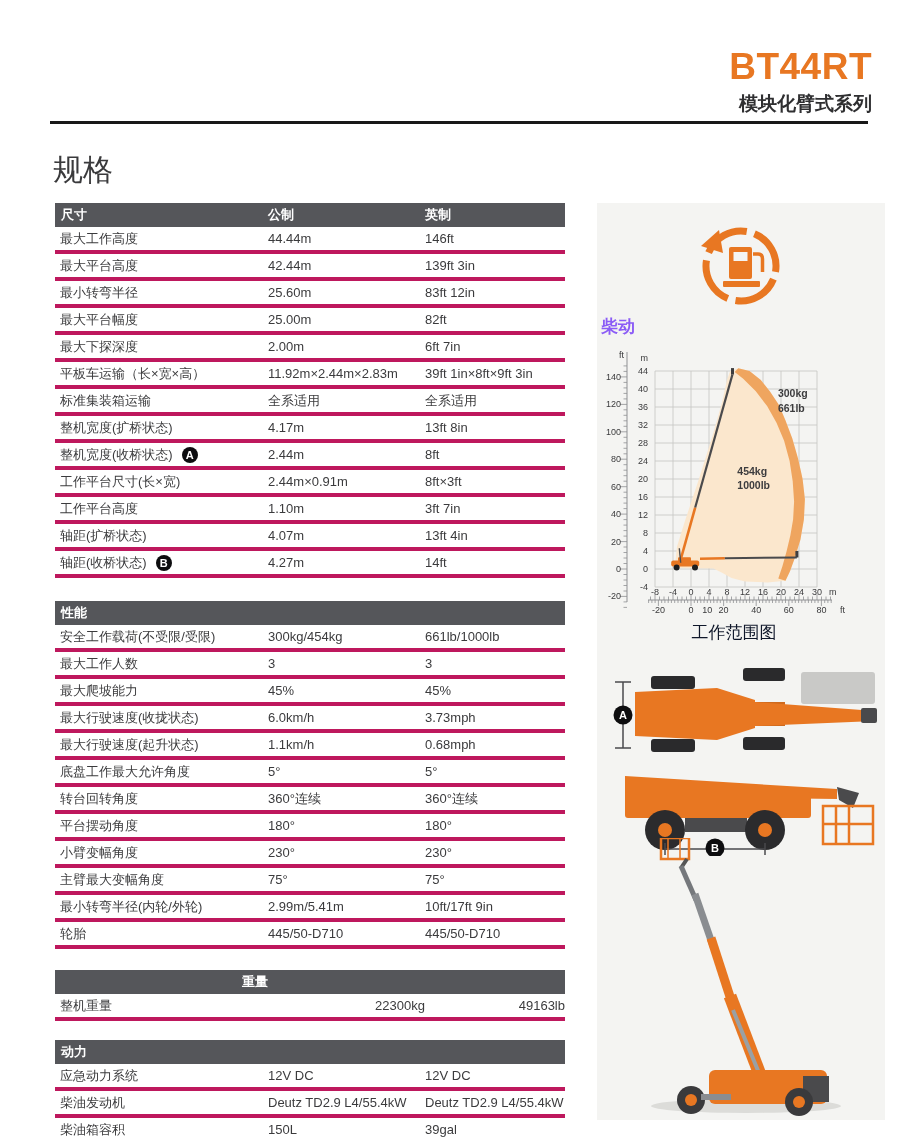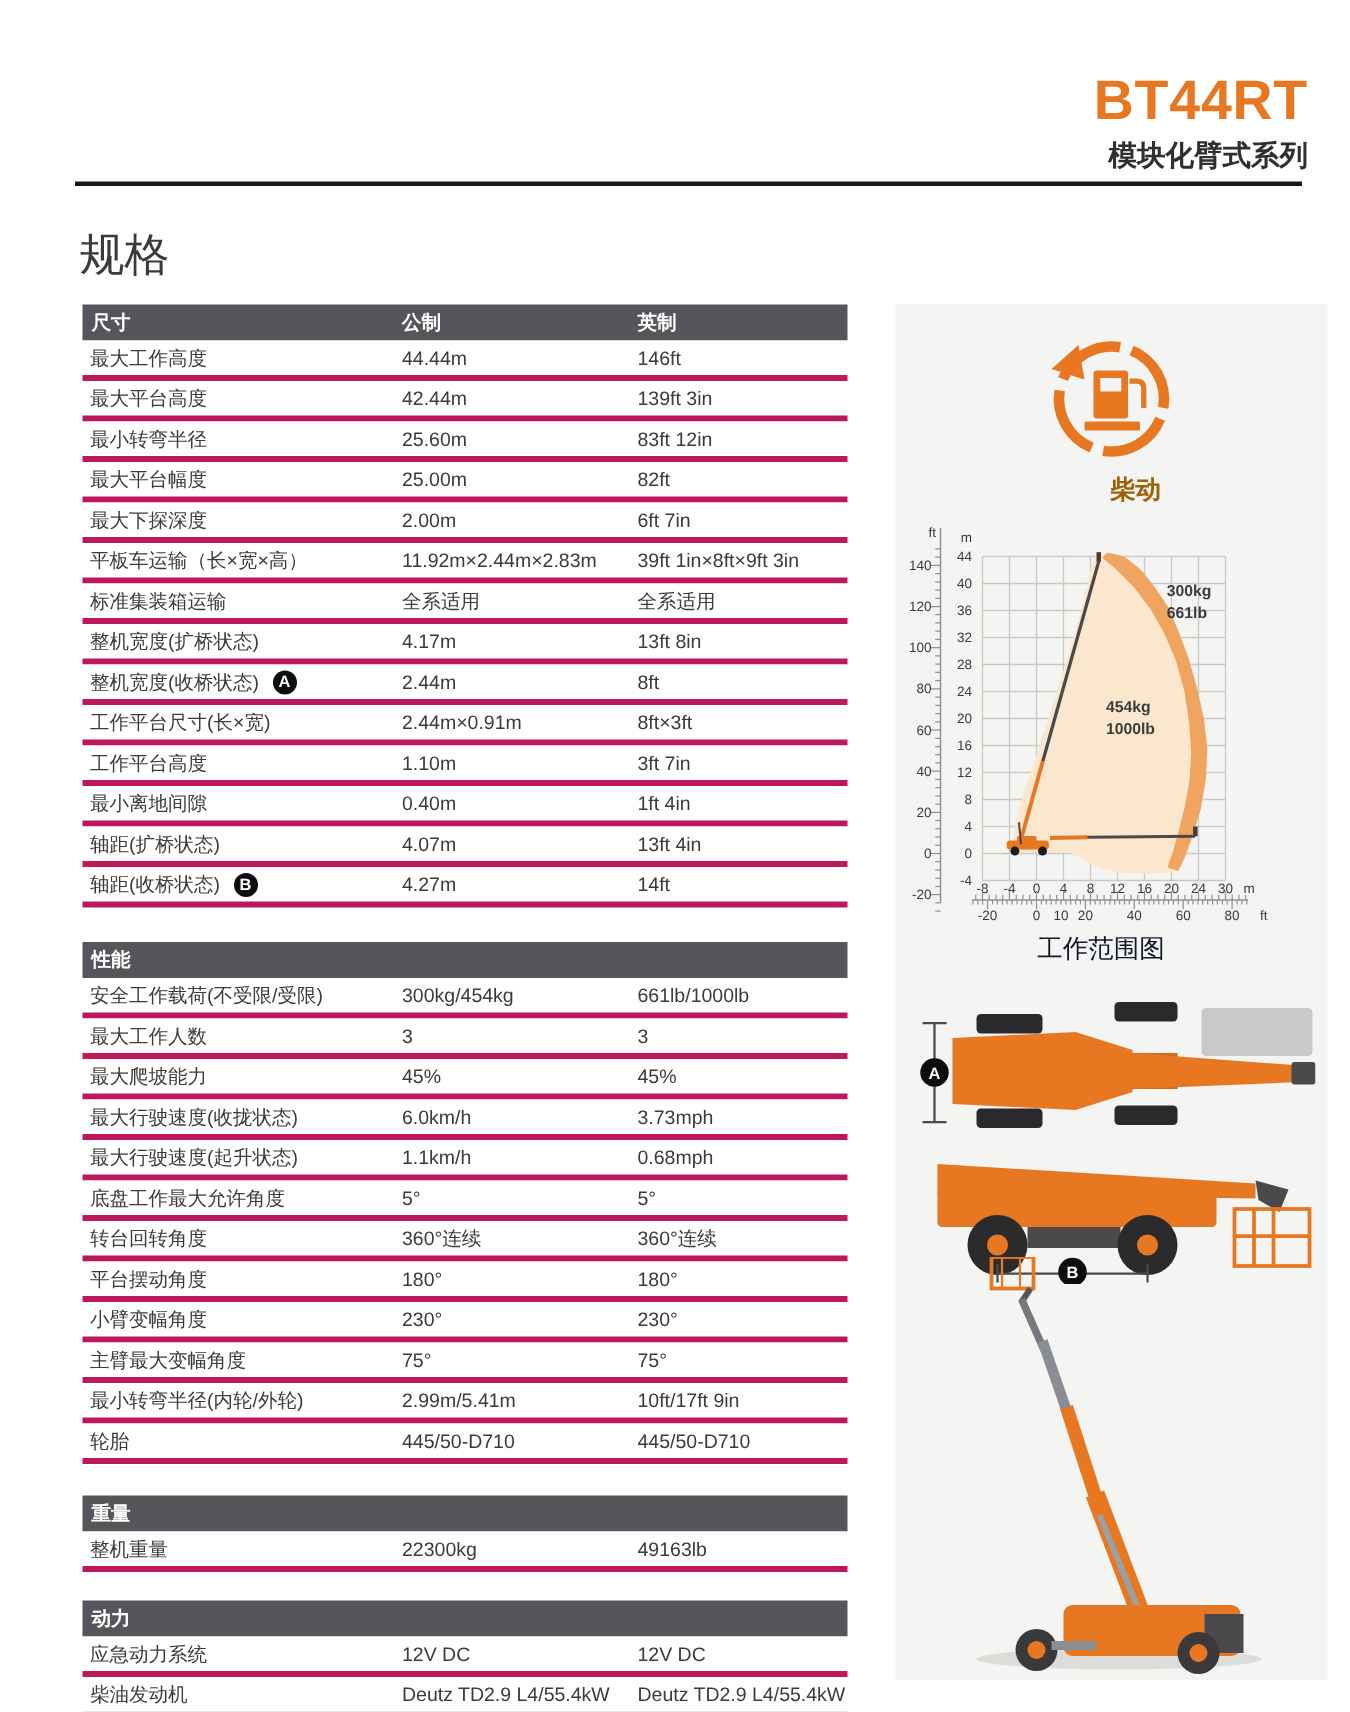--- a/index.html
+++ b/index.html
@@ -10,40 +10,40 @@
   .model{position:absolute;right:28px;top:46px;font-size:37px;font-weight:800;color:#E87722;letter-spacing:.5px;}
   .series{position:absolute;right:28px;top:91px;font-size:19px;font-weight:600;color:#2f2f31;}
   .rule{position:absolute;left:50px;top:121px;width:818px;height:3px;background:#181818;}
   .sec-title{position:absolute;left:53px;top:150px;font-size:30px;color:#3a3a3c;}
 
   
   .tables{position:absolute;left:55px;top:203px;width:510px;}
   .spec-table{width:510px;}
   .spec-table.t1{margin-top:0;}
   .spec-table.t2{margin-top:23px;}
-  .spec-table.t3{margin-top:21px;}
+  .spec-table.t3{margin-top:21px;text-align:right;}
   .spec-table.t4{margin-top:19px;}
   .t-head{height:24px;background:#55565A;color:#fff;display:flex;align-items:center;
           font-size:13px;font-weight:700;}
   .t-head .tt{width:207px;padding-left:6px;}
   .t-head .ch1{width:157px;}
   .t-head .ch2{flex:1;}
   .t-row{height:23px;border-bottom:4px solid #be185d;display:flex;align-items:center;
          font-size:13px;color:#3b3b3d;background:#fff;}
   .t-row .lb{width:213px;padding-left:5px;box-sizing:border-box;display:flex;align-items:center;white-space:nowrap;}
   .t-row .mv{width:157px;white-space:nowrap;}
   .t-row .iv{flex:1;white-space:nowrap;}
   .badge{width:16px;height:16px;border-radius:50%;background:#0d0d0f;color:#fff;font-size:11px;
          font-weight:700;display:inline-flex;align-items:center;justify-content:center;margin-left:9px;flex:none;}
 
   
   .panel{position:absolute;left:597px;top:203px;width:288px;height:917px;background:#F4F4F2;}
   .fuel{position:absolute;left:101px;top:20px;width:86px;height:86px;}
-  .fuel-label{position:absolute;left:16px;top:112px;width:100%;text-align:center;
-              font-size:17px;font-weight:700;color:#a16207;}
+  .fuel-label{position:absolute;left:4px;top:112px;width:100%;
+              font-size:17px;font-weight:700;color:#8b5cf6;}
   #range-chart{position:absolute;left:3px;top:139px;}
   .chart-caption{position:absolute;left:42px;top:418px;width:190px;text-align:center;
                  font-size:17px;color:#0f172a;}
   .tv-svg{position:absolute;left:8px;top:455px;}
   .sv-svg{position:absolute;left:8px;top:545px;}
   .ph-svg{position:absolute;left:14px;top:635px;}
 </style>
 </head>
 <body>
 
@@ -131,27 +131,20 @@
           </div>
           <div class="mv">2.44m×0.91m</div>
           <div class="iv">8ft×3ft</div>
         </div>
         <div class="t-row">
           <div class="lb">
             <span>工作平台高度</span>
           </div>
           <div class="mv">1.10m</div>
           <div class="iv">3ft 7in</div>
-        </div>
-        <div class="t-row">
-          <div class="lb">
-            <span>最小离地间隙</span>
-          </div>
-          <div class="mv">0.40m</div>
-          <div class="iv">1ft 4in</div>
         </div>
         <div class="t-row">
           <div class="lb">
             <span>轴距(扩桥状态)</span>
           </div>
           <div class="mv">4.07m</div>
           <div class="iv">13ft 4in</div>
         </div>
         <div class="t-row">
           <div class="lb">

